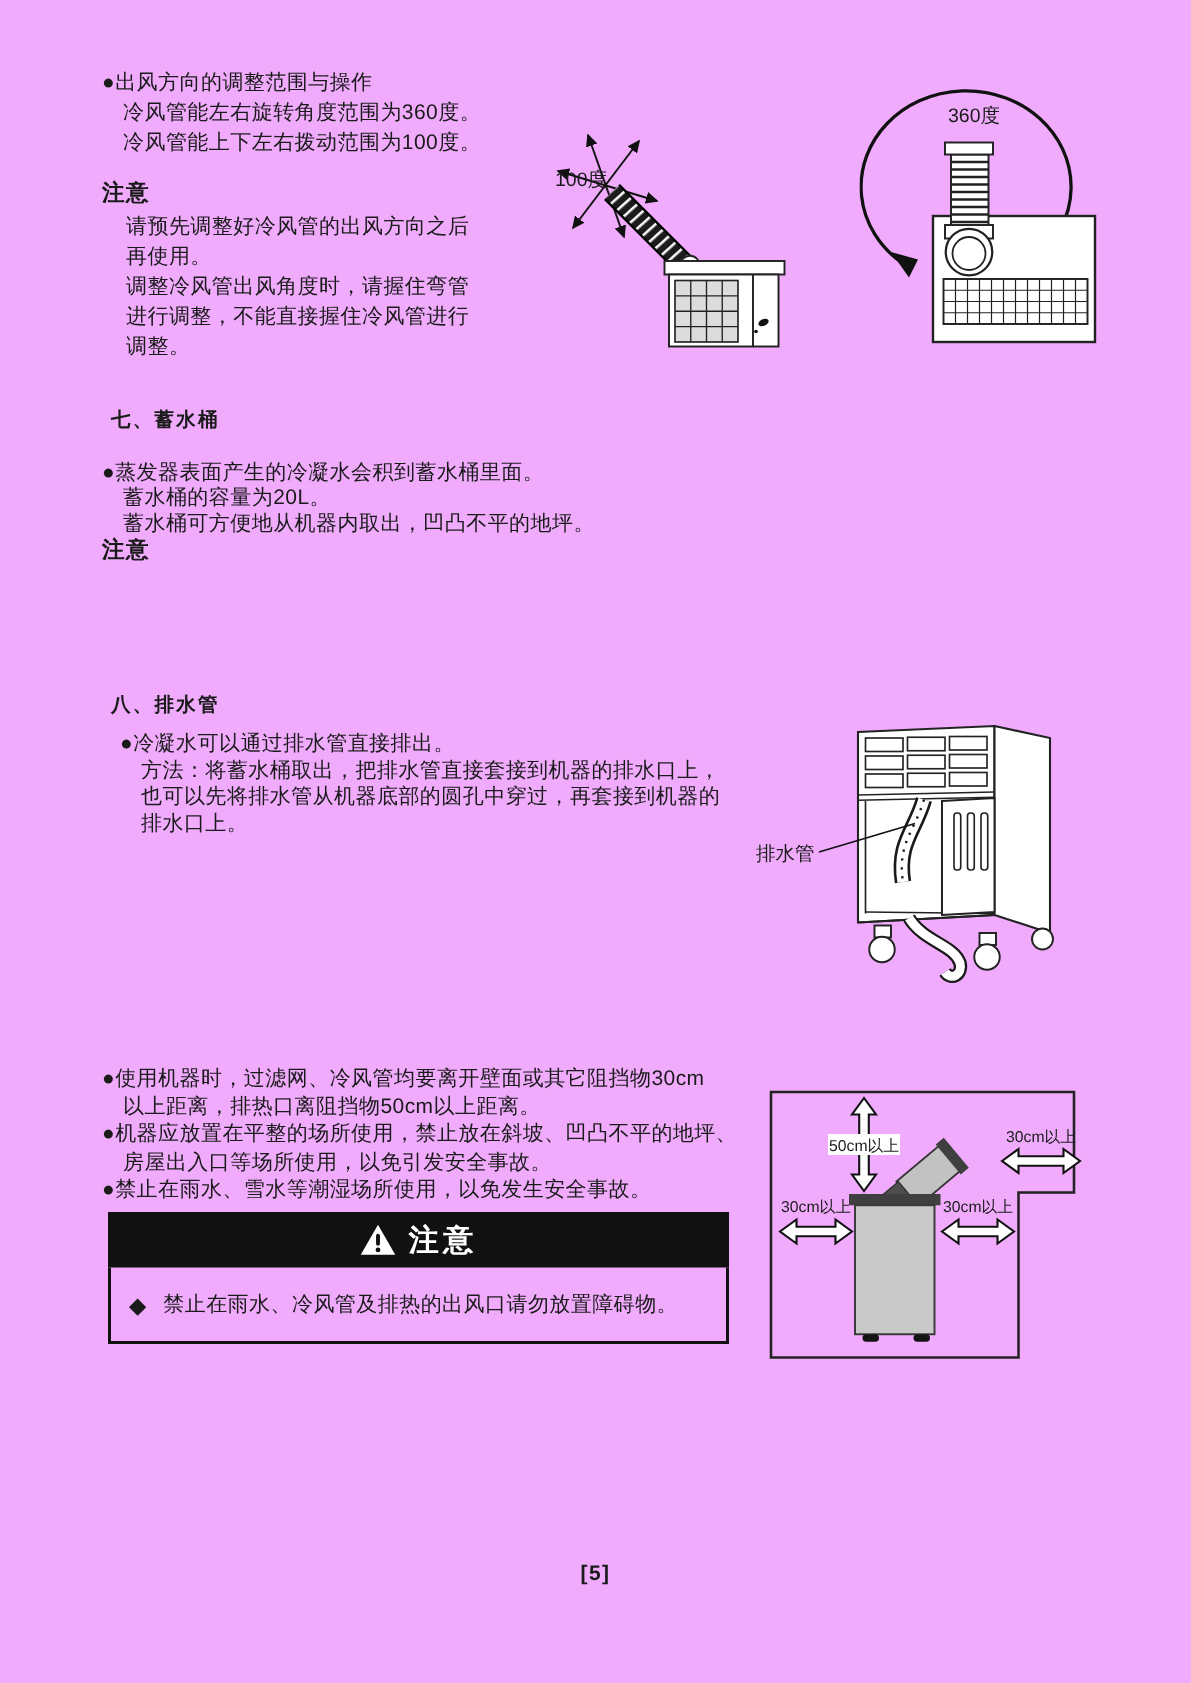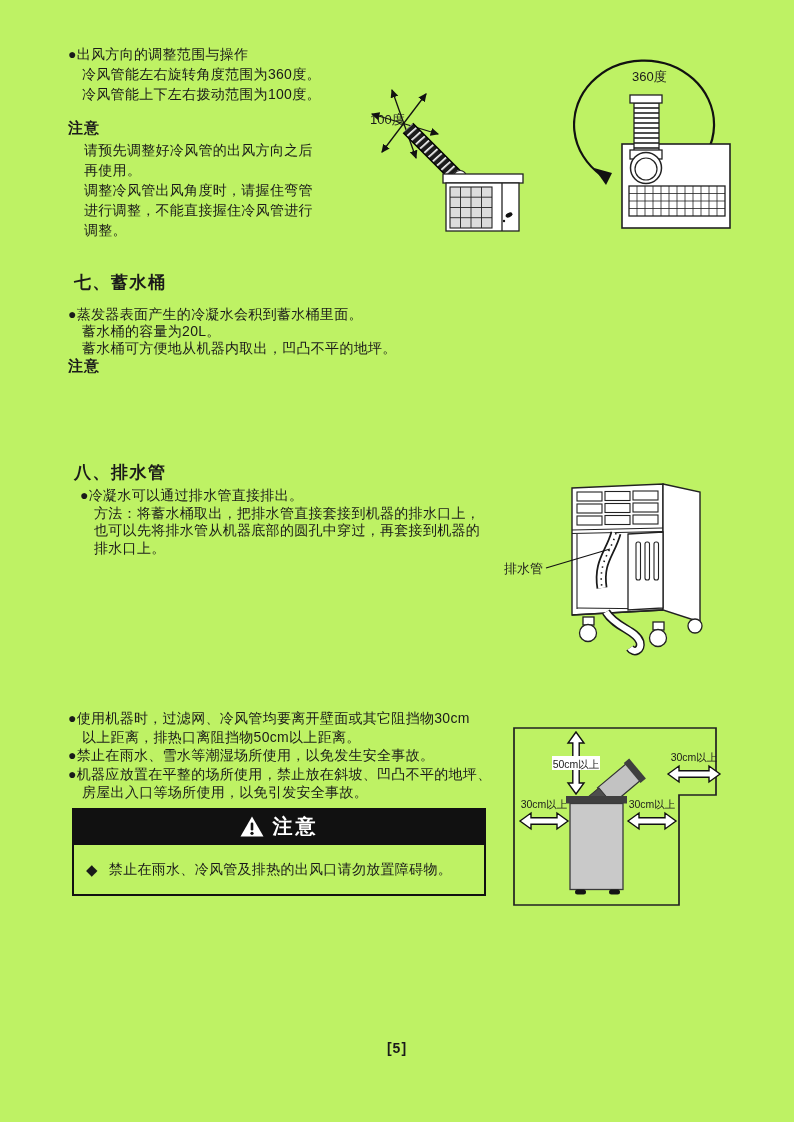--- a/index.html
+++ b/index.html
@@ -2,21 +2,21 @@
 <html><head>
 <meta charset="utf-8">
 <style>
   * { margin: 0; padding: 0; box-sizing: border-box; }
   html, body { background: #e8e8e8; }
   .page {
     position: relative;
     width: 794px;
     height: 1122px;
     margin: 0 auto;
-    background: #bef264;
+    background: #f0abfc;
     font-family: "Liberation Sans", "DejaVu Sans", sans-serif;
     color: #1a1a1a;
     overflow: hidden;
   }
   .abs { position: absolute; }
   .body-text {
     font-size: 14px;
     letter-spacing: 0.3px;
     white-space: pre-line;
   }
@@ -28,21 +28,21 @@
   .lh20 { line-height: 20px; }
   .lh17 { line-height: 17px; }
   .lh175 { line-height: 17.5px; }
   .lh185 { line-height: 18.5px; }
   .notice-title {
     font-size: 15px;
     font-weight: bold;
     letter-spacing: 1px;
   }
   .section-heading {
-    font-size: 17px;
+    font-size: 13px;
     font-weight: bold;
     letter-spacing: 1.5px;
   }
   .caution-band {
     left: 72px;
     width: 414px;
     top: 808px;
     height: 37px;
     background: #111111;
     color: #ffffff;
@@ -250,23 +250,23 @@
       </g>
     </g>
     <line x1="58" y1="106" x2="122" y2="87" stroke="#111" stroke-width="1.2"></line>
     <text x="16" y="111" font-size="13">排水管</text>
   </svg>
 
 
   <div class="abs" style="left:68px; top:709px; width:430px;">
     <p class="body-text hang lh185">●使用机器时，过滤网、冷风管均要离开壁面或其它阻挡物30cm
 以上距离，排热口离阻挡物50cm以上距离。</p>
-    <p class="body-text hang lh185">●禁止在雨水、雪水等潮湿场所使用，以免发生安全事故。</p>
     <p class="body-text hang lh185">●机器应放置在平整的场所使用，禁止放在斜坡、凹凸不平的地坪、
 房屋出入口等场所使用，以免引发安全事故。</p>
+    <p class="body-text hang lh185">●禁止在雨水、雪水等潮湿场所使用，以免发生安全事故。</p>
   </div>
 
   <svg class="abs" style="left:508px; top:718px;" width="240" height="202" viewBox="0 0 240 202">
     <path d="M 6,10 H 208 V 77 H 171 V 187 H 6 Z" fill="none" stroke="#222" stroke-width="1.7"></path>
     <g>
       <g transform="rotate(-40 92 82)">
         <rect x="98" y="71" width="38" height="22" fill="#c2c2c2" stroke="#333" stroke-width="1.2"></rect>
         <rect x="134" y="69" width="7" height="26" fill="#3f3f3f"></rect>
         <rect x="82" y="72" width="17" height="20" fill="#4e4e4e" stroke="#333" stroke-width="1"></rect>
       </g>

